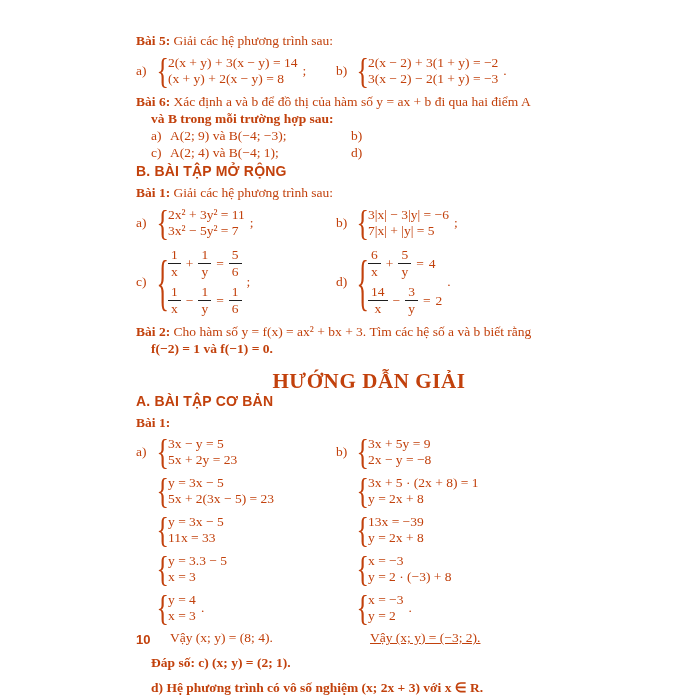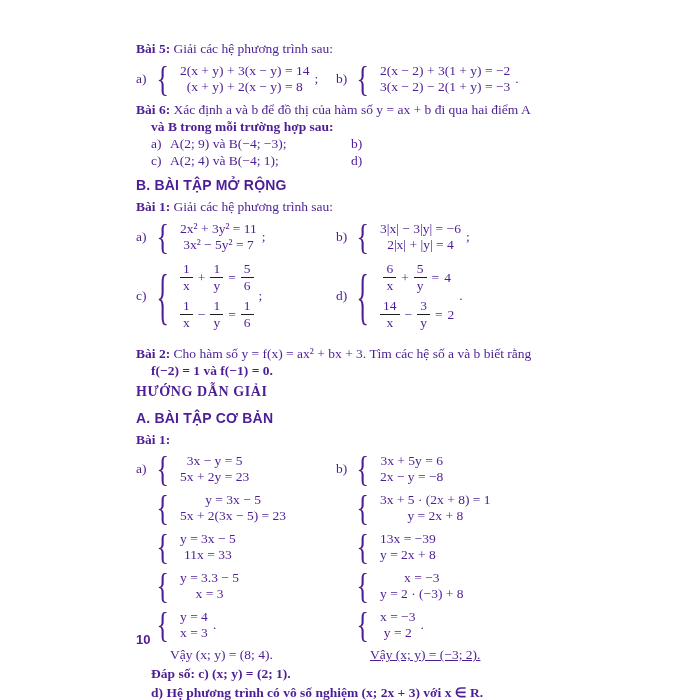--- a/index.html
+++ b/index.html
@@ -1,66 +1,66 @@
 <!DOCTYPE html>
 <html><head>
 <meta charset="utf-8">
 <style>
   * { margin:0; padding:0; box-sizing:border-box; }
   html,body { width:700px; height:700px; background:#ffffff; }
   .page {
     position:relative; width:700px; height:700px; overflow:hidden;
-    background:#ffffff; color:#4c1d95;
+    background:#ffffff; color:#c2410c;
     font-family:"Liberation Serif", serif;
     font-size:13.5px;
-    padding:40px 98px 0 136px;
+    padding:32px 98px 0 136px;
   }
   .t { line-height:17px; white-space:nowrap; }
   .bold { font-weight:bold; }
   .indent { padding-left:15px;font-weight:bold; }
-  .mt4 { margin-top:12px; }
+  .mt4 { margin-top:4px; }
 
   .head-sans {
     font-family:"Liberation Sans", sans-serif;
     font-weight:bold; font-size:14px; line-height:19px;
-    letter-spacing:0.2px; margin-top:7px; margin-bottom:3px;
+    letter-spacing:0.2px; margin-top:1px; margin-bottom:3px;
   }
   .hdg-center {
-    text-align:left; font-weight:bold; font-size:14px;
-    letter-spacing:0.6px; line-height:20px; margin-top:3px;
+    text-align:center; font-weight:bold; font-size:21px;
+    letter-spacing:0.6px; line-height:20px; margin-top:14px;
   }
 
   .cols { display:flex; margin-left:15px; align-items:flex-start; }
   .cols .c1 { width:200px; flex:none; display:flex; }
   .cols .c2 { flex:none; display:flex; }
 
   .system { display:flex; align-items:center; }
   .syslabel { width:19px; flex:none; }
   .brace {
     flex:none; width:11px; display:inline-block; line-height:1;
     text-align:center; font-family:"Liberation Serif", serif;
   }
   .two .brace  { font-size:36px; transform:scaleX(0.72); }
   .tall .brace { font-size:36px; transform:scaleY(1.72) scaleX(0.72); }
-  .eqs { display:flex; flex-direction:column; margin-left:14px;align-items:center; }
+  .eqs { display:flex; flex-direction:column; margin-left:2px; }
   .eq { line-height:16.5px; white-space:nowrap; }
   .syssep { align-self:center; margin-left:5px; }
 
   .feq { display:flex; align-items:center; margin:3px 0; white-space:nowrap; }
   .frac { display:inline-flex; flex-direction:column; align-items:center; }
   .fnum { padding:0 3px 1px; border-bottom:1px solid #1e1e1e; line-height:14px; }
   .fden { padding:1px 3px 0; line-height:14px; }
   .fop { margin:0 5px; }
 
   .sysrow { margin:4px 0; }
   .solrow { margin:3px 0; }
   .concl { margin-left:15px; display:flex; margin-top:2px; }
   .concl .c1 { width:200px; flex:none; padding-left:19px; }
   .concl .c2 { flex:none; padding-left:19px;text-decoration:underline; }
-  .answers .t { margin-top:2px; }
+  .answers .t { margin-top:8px; }
   .pagenum {
     position:absolute; left:136px; top:632px;
     font-family:"Liberation Sans", sans-serif;
     font-weight:bold; font-size:13px;
   }
 </style>
 </head>
 <body>
 
 <div class="page">
@@ -135,21 +135,21 @@
         </span>
         <span class="syssep">;</span>
       </div>
     </div>
     <div class="c2">
       <div class="system two">
         <span class="syslabel">b)</span>
         <span class="brace">{</span>
         <span class="eqs">
           <span class="eq">3|x| − 3|y| = −6</span>
-          <span class="eq">2|x| + |y| = 4</span>
+          <span class="eq">7|x| + |y| = 5</span>
         </span>
         <span class="syssep">;</span>
       </div>
     </div>
   </div>
   <div class="cols sysrow">
     <div class="c1">
       <div class="system tall">
         <span class="syslabel">c)</span>
         <span class="brace">{</span>
@@ -246,21 +246,21 @@
           <span class="eq">3x − y = 5</span>
           <span class="eq">5x + 2y = 23</span>
         </span>
       </div>
     </div>
     <div class="c2">
       <div class="system two">
         <span class="syslabel">b)</span>
         <span class="brace">{</span>
         <span class="eqs">
-          <span class="eq">3x + 5y = 6</span>
+          <span class="eq">3x + 5y = 9</span>
           <span class="eq">2x − y = −8</span>
         </span>
       </div>
     </div>
   </div>
   <div class="cols solrow">
     <div class="c1">
       <div class="system two">
         <span class="syslabel"></span>
         <span class="brace">{</span>

